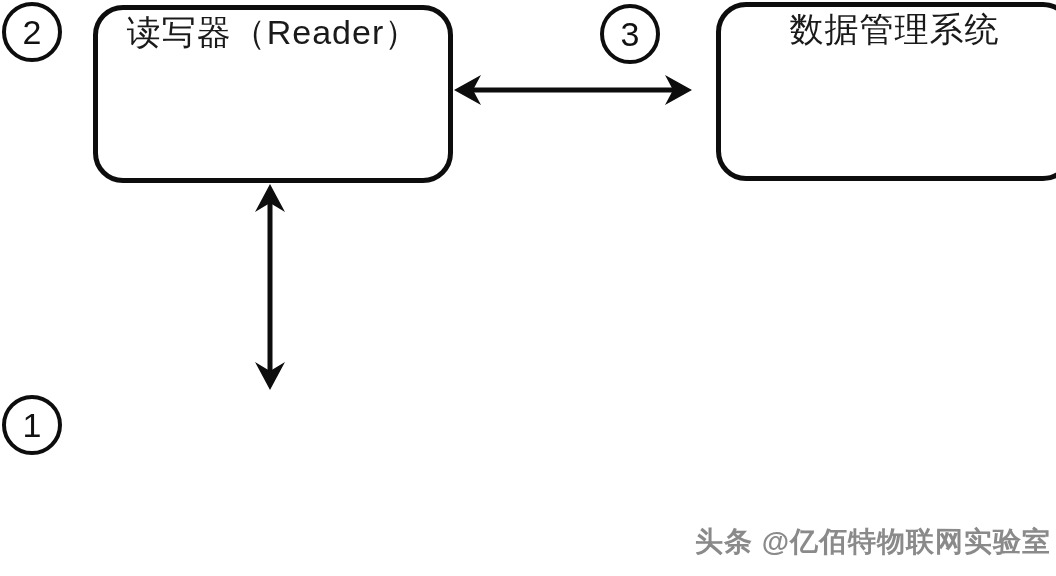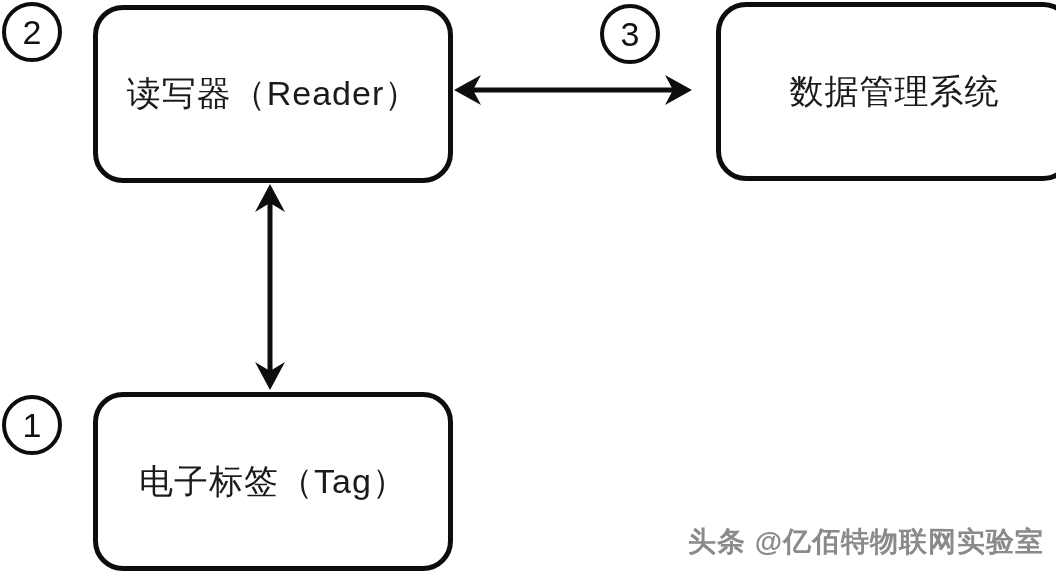--- a/index.html
+++ b/index.html
@@ -12,21 +12,21 @@
     position: relative;
     width: 1056px; height: 576px;
     background: #ffffff;
   }
   .node {
     position: absolute;
     border: 5px solid #0d0d0d;
     border-radius: 30px;
     background: #ffffff;
     display: flex;
-    align-items: center;
+    align-items: flex-start;
     justify-content: center;
   }
   .node-label {
     font-size: 34px;
     color: #1a1a1a;
     letter-spacing: 1px;
     white-space: nowrap;
   }
   .badge {
     position: absolute;
@@ -47,21 +47,21 @@
   #badge-3 { left: 600px; top: 4px;   }
   #badge-1 { left: 2px;   top: 395px; }
   .arrow-layer {
     position: absolute;
     left: 0; top: 0;
     width: 1056px; height: 576px;
     pointer-events: none;
   }
   .watermark {
     position: absolute;
-    right: 12px;
+    right: 5px;
     bottom: 15px;
     font-size: 28px;
     font-weight: bold;
     color: #8a8a8a;
     letter-spacing: 1px;
     text-shadow: 2px 2px 0 #ffffff, 3px 3px 1px rgba(255,255,255,0.95);
     white-space: nowrap;
   }
 </style>
 </head>
@@ -93,19 +93,16 @@
   <div class="badge" id="badge-1">
     <span>1</span>
   </div>
 
   <div class="node" id="reader-box">
     <span class="node-label">读写器（Reader）</span>
   </div>
   <div class="node" id="dms-box">
     <span class="node-label">数据管理系统</span>
   </div>
-  <div class="node" id="tag-box">
-    <span class="node-label">电子标签（Tag）</span>
-  </div>
 
   <div class="watermark">头条 @亿佰特物联网实验室</div>
 
 </div>
 
 </body></html>

